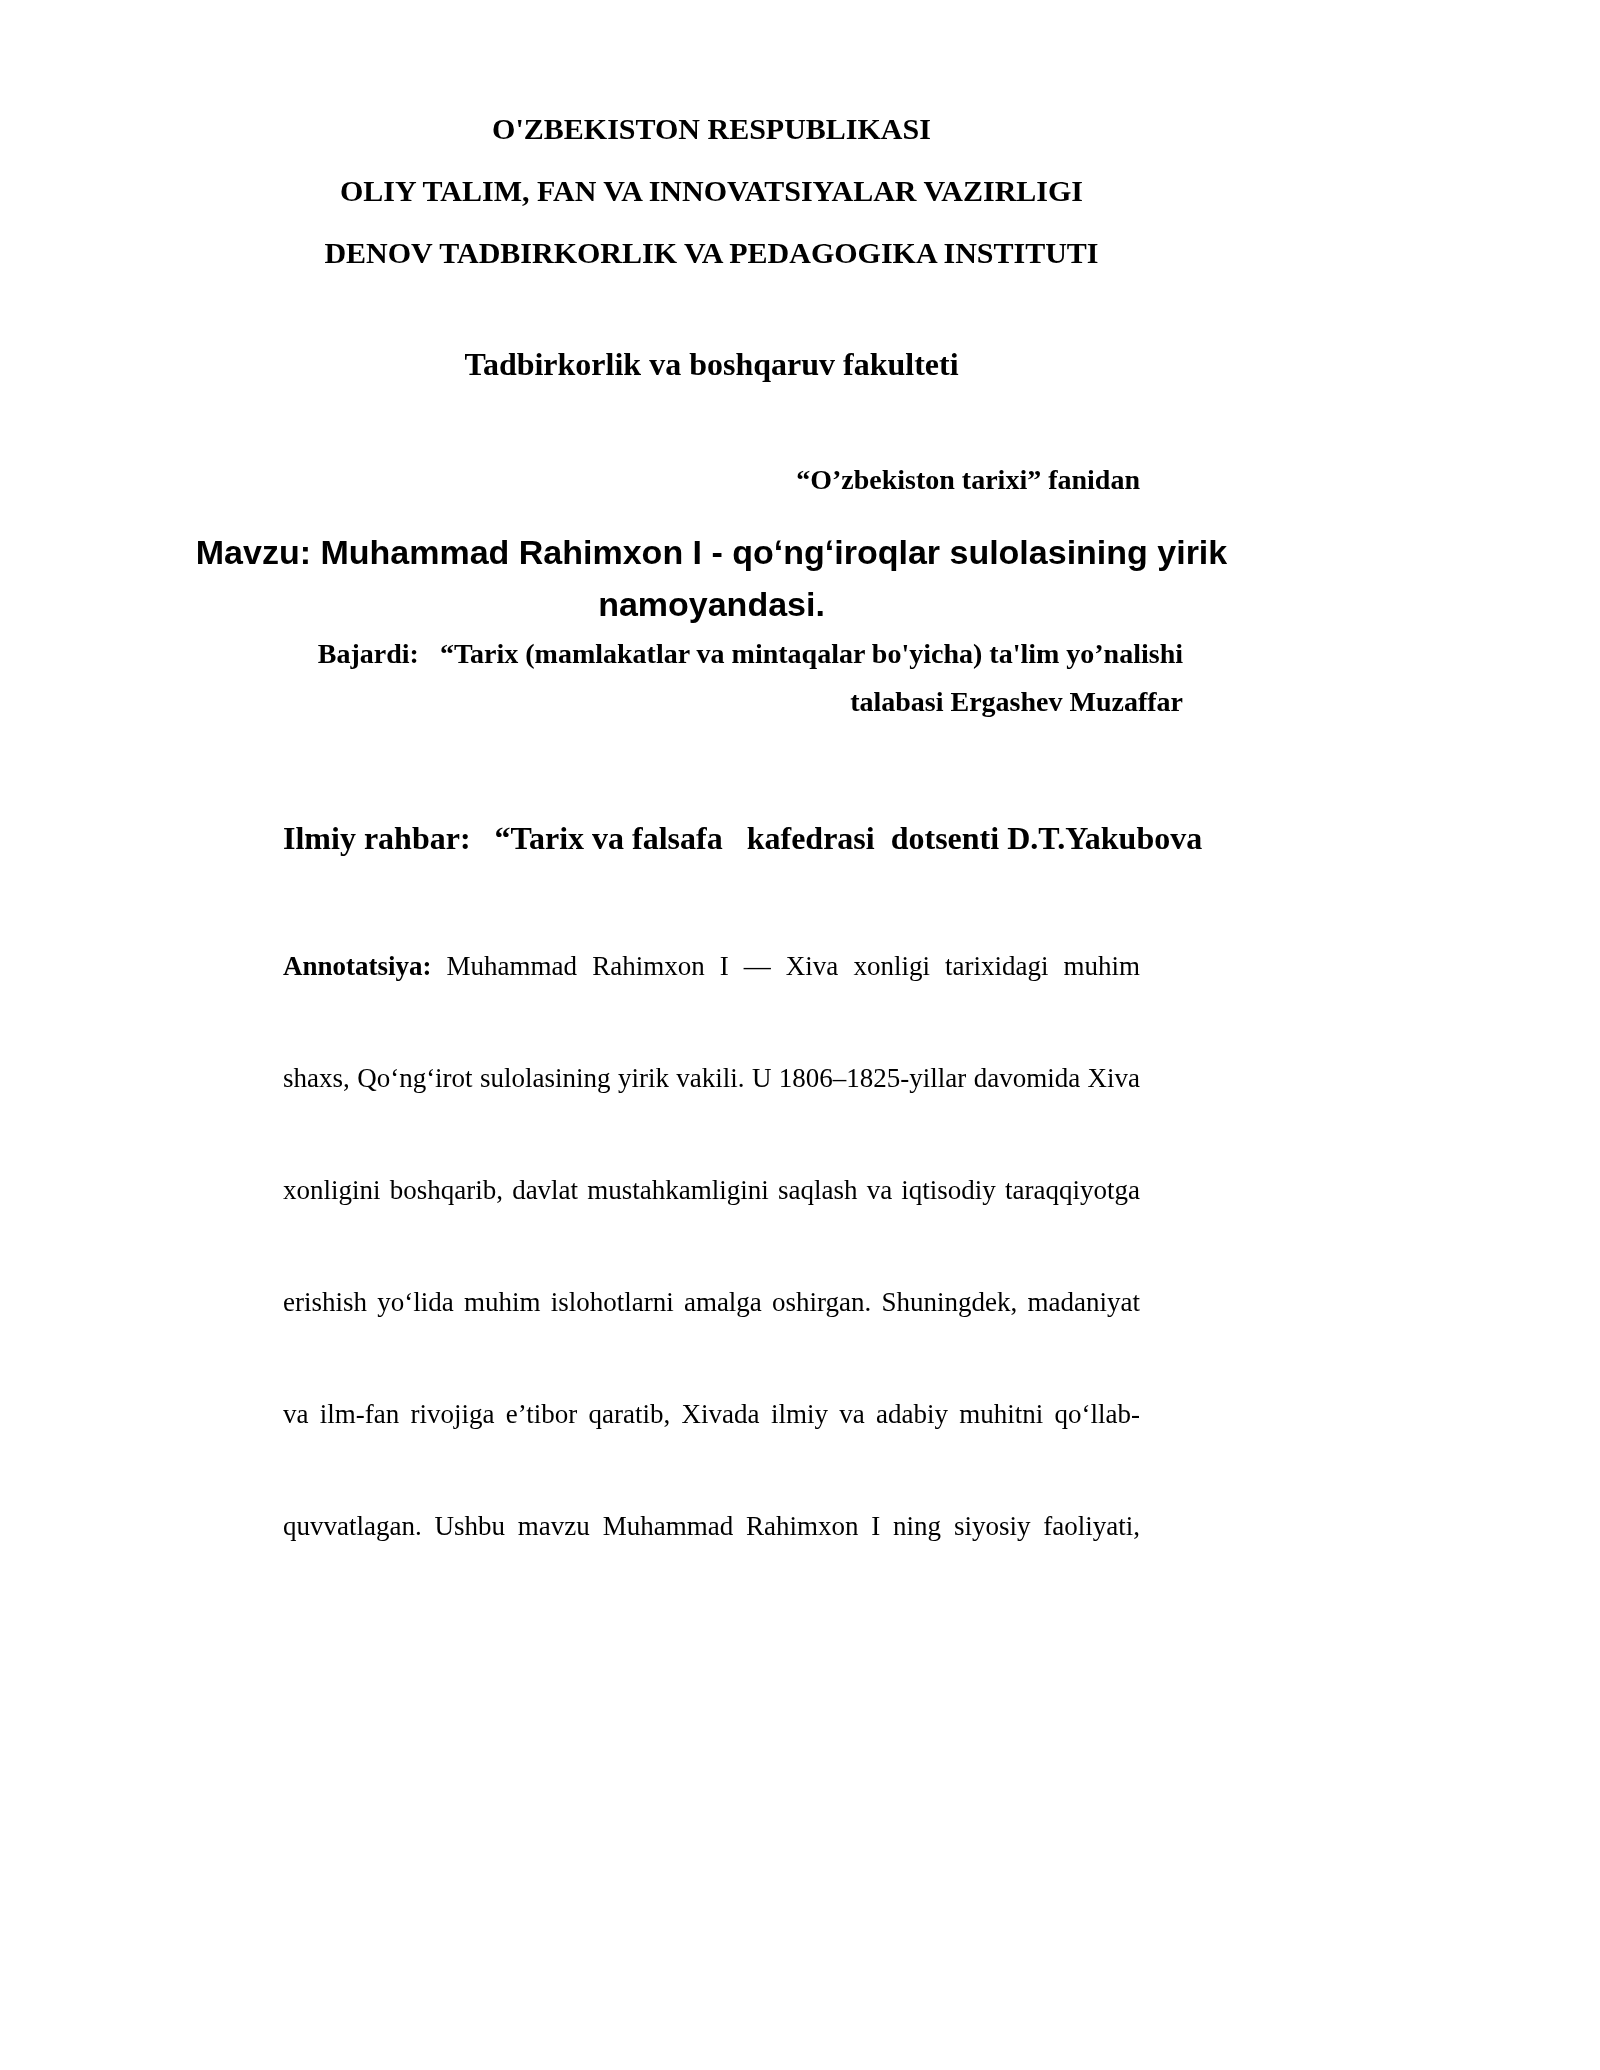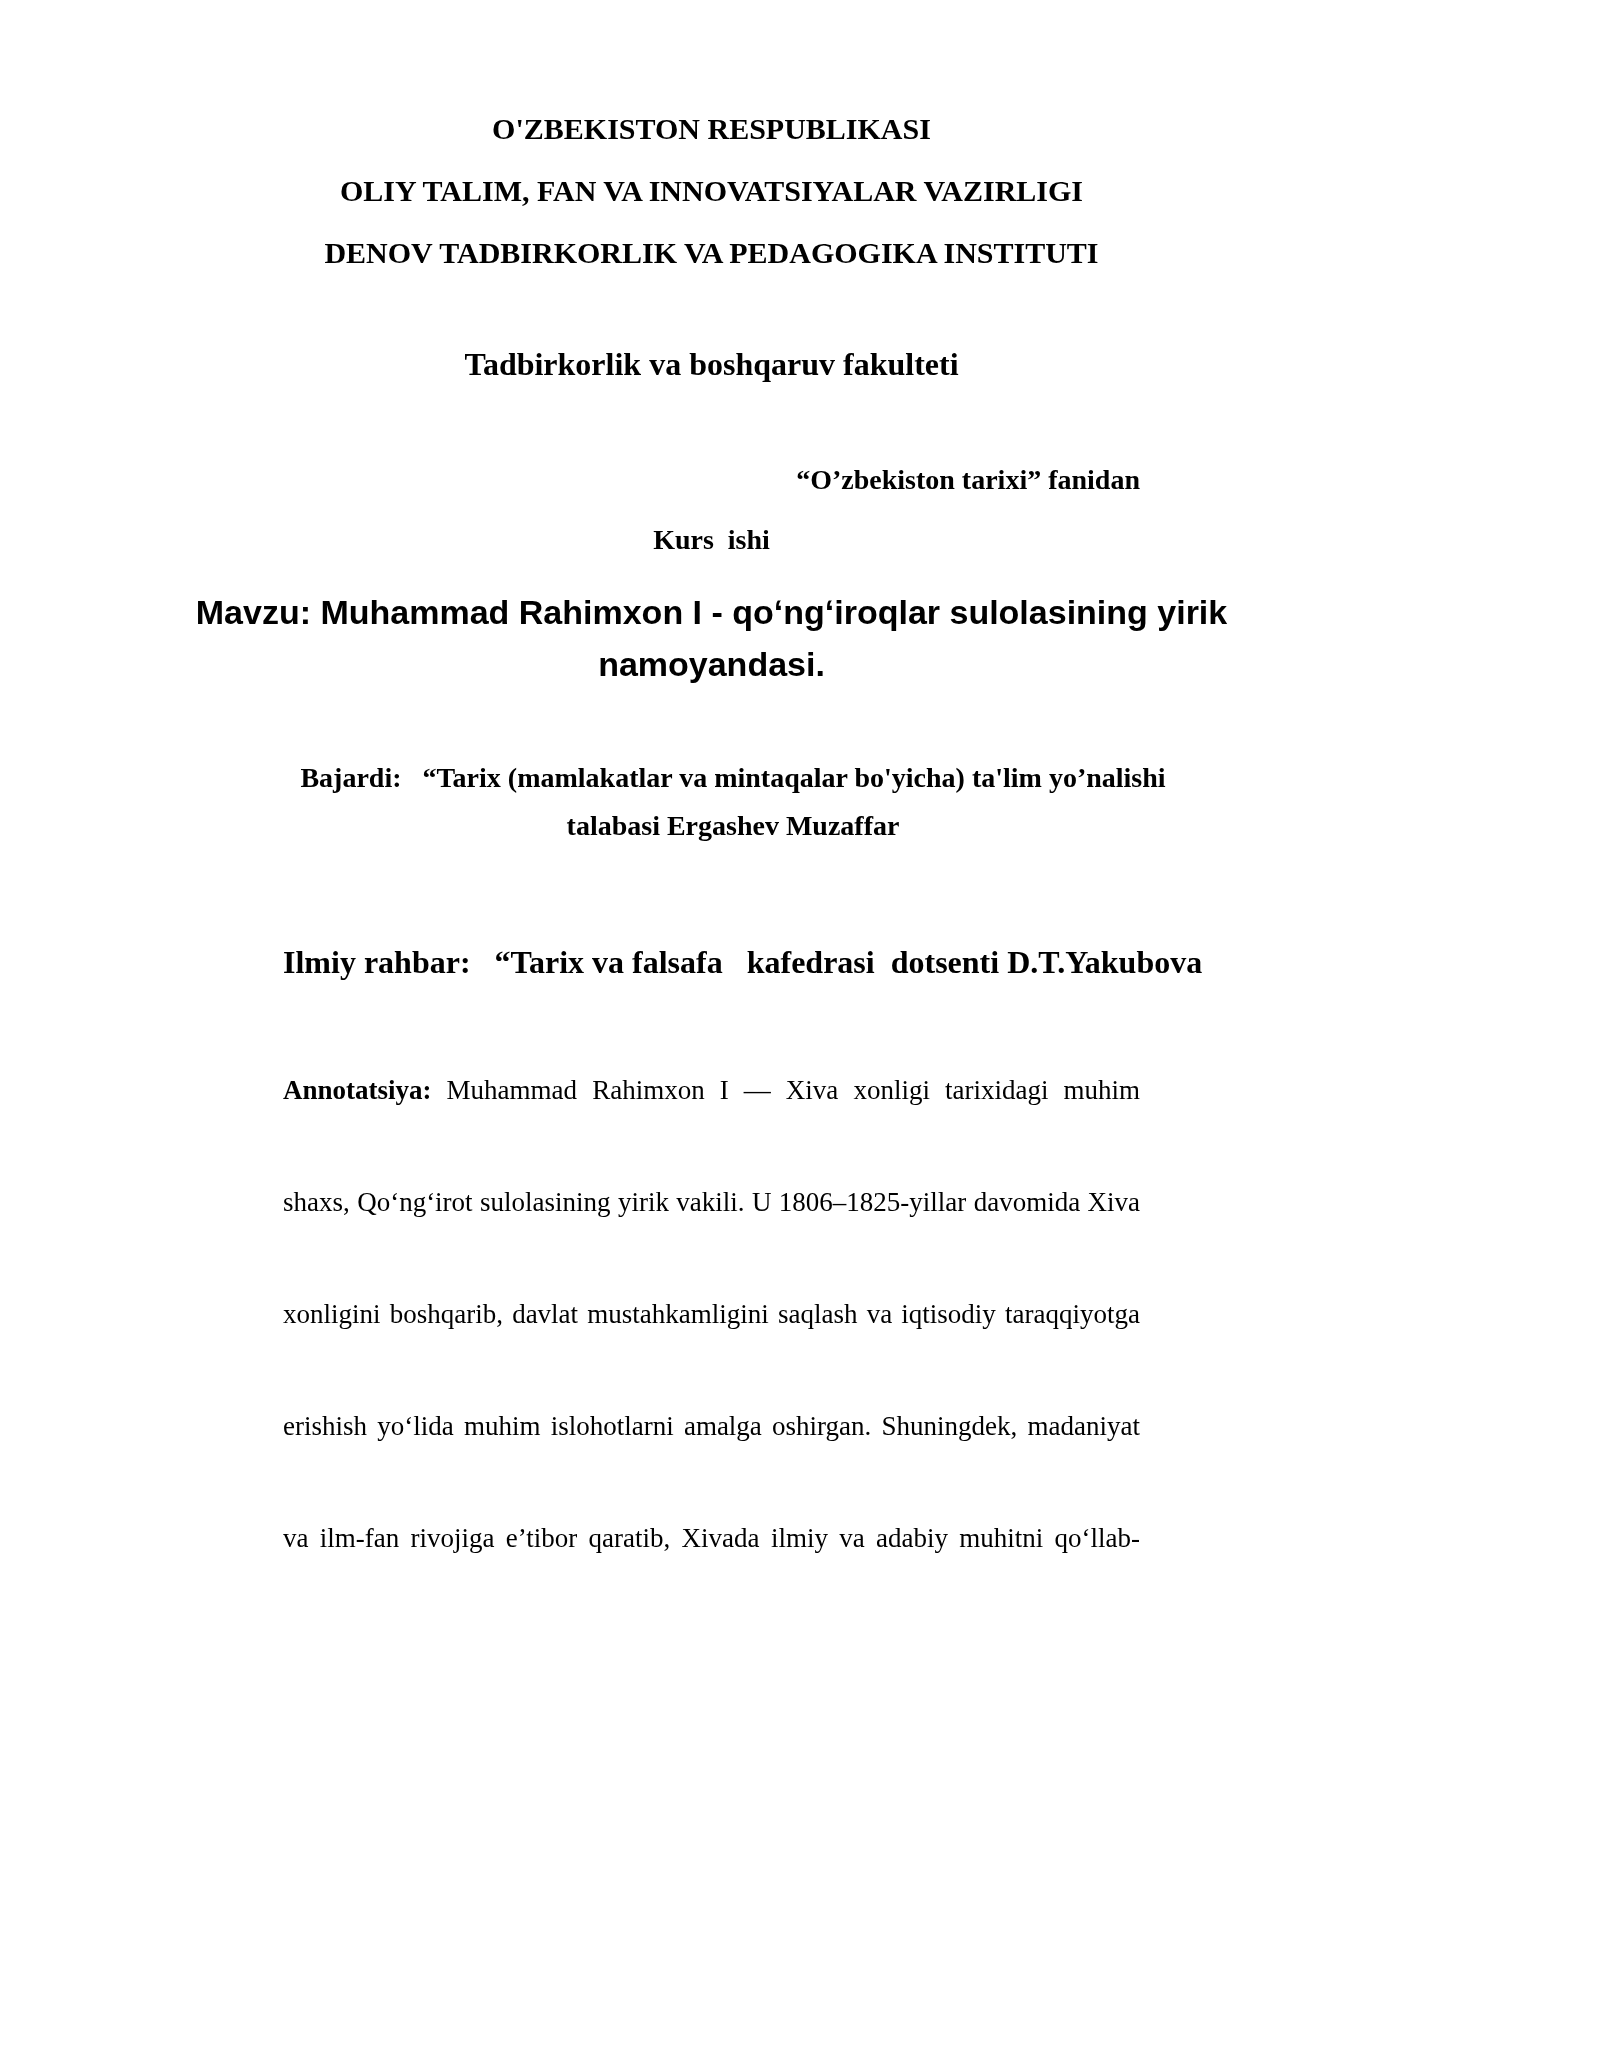--- a/index.html
+++ b/index.html
@@ -50,27 +50,26 @@
   }
   .topic {
     margin: 16px -120px 0 -120px;
     font-family: "Liberation Sans", "DejaVu Sans", sans-serif;
     font-weight: bold;
     font-size: 34px;
     line-height: 52px;
     text-align: center;
   }
   .performer {
-    margin-top: 64px;
     font-weight: bold;
     font-size: 28px;
     line-height: 48px;
     width: 900px;
     white-space: pre-wrap;
-    text-align: center;
+    text-align: right;
   }
   .supervisor {
     margin-top: 88px;
     font-weight: bold;
     font-size: 32px;
     line-height: 48px;
     white-space: pre;
     text-align: left;
   }
   .annotation {
@@ -95,21 +94,20 @@
 <div class="page">
   <div class="content">
 
     <div class="h-line">O'ZBEKISTON RESPUBLIKASI</div>
     <div class="h-line">OLIY TALIM, FAN VA INNOVATSIYALAR VAZIRLIGI</div>
     <div class="h-line">DENOV TADBIRKORLIK VA PEDAGOGIKA INSTITUTI</div>
 
     <div class="faculty">Tadbirkorlik va boshqaruv fakulteti</div>
 
     <div class="subject">“O’zbekiston tarixi” fanidan</div>
-    <div class="worktype">Kurs  ishi</div>
 
     <div class="topic">Mavzu: Muhammad Rahimxon I - qoʻngʻiroqlar sulolasining yirik namoyandasi.</div>
 
     <div class="performer">Bajardi:   “Tarix (mamlakatlar va mintaqalar bo'yicha) ta'lim yo’nalishi talabasi Ergashev Muzaffar</div>
 
     <div class="supervisor">Ilmiy rahbar:   “Tarix va falsafa   kafedrasi  dotsenti D.T.Yakubova</div>
 
     <div class="annotation"><span class="label">Annotatsiya:</span> <span>Muhammad Rahimxon I — Xiva xonligi tarixidagi muhim shaxs, Qo‘ng‘irot sulolasining yirik vakili. U 1806–1825-yillar davomida Xiva xonligini boshqarib, davlat mustahkamligini saqlash va iqtisodiy taraqqiyotga erishish yo‘lida muhim islohotlarni amalga oshirgan. Shuningdek, madaniyat va ilm-fan rivojiga e’tibor qaratib, Xivada ilmiy va adabiy muhitni qo‘llab-quvvatlagan. Ushbu mavzu Muhammad Rahimxon I ning siyosiy faoliyati, uning ichki va tashqi siyosati hamda Qo‘ng‘irot sulolasining tarixdagi o‘rnini yoritishga bag‘ishlangan.</span></div>
 
     <div class="pagenum">1</div>

